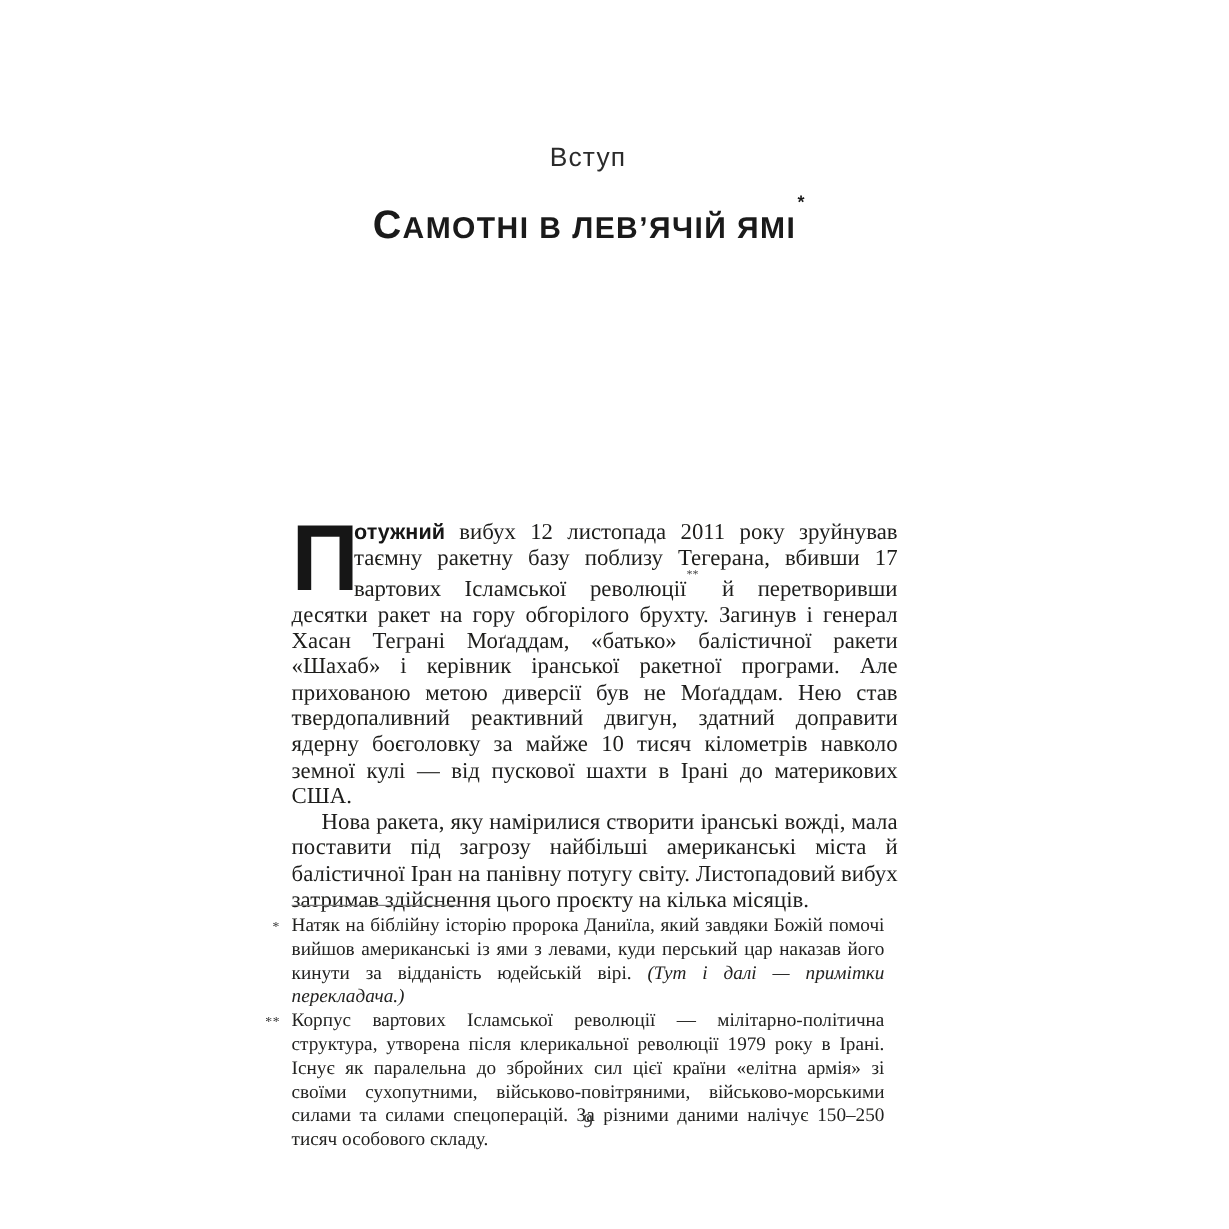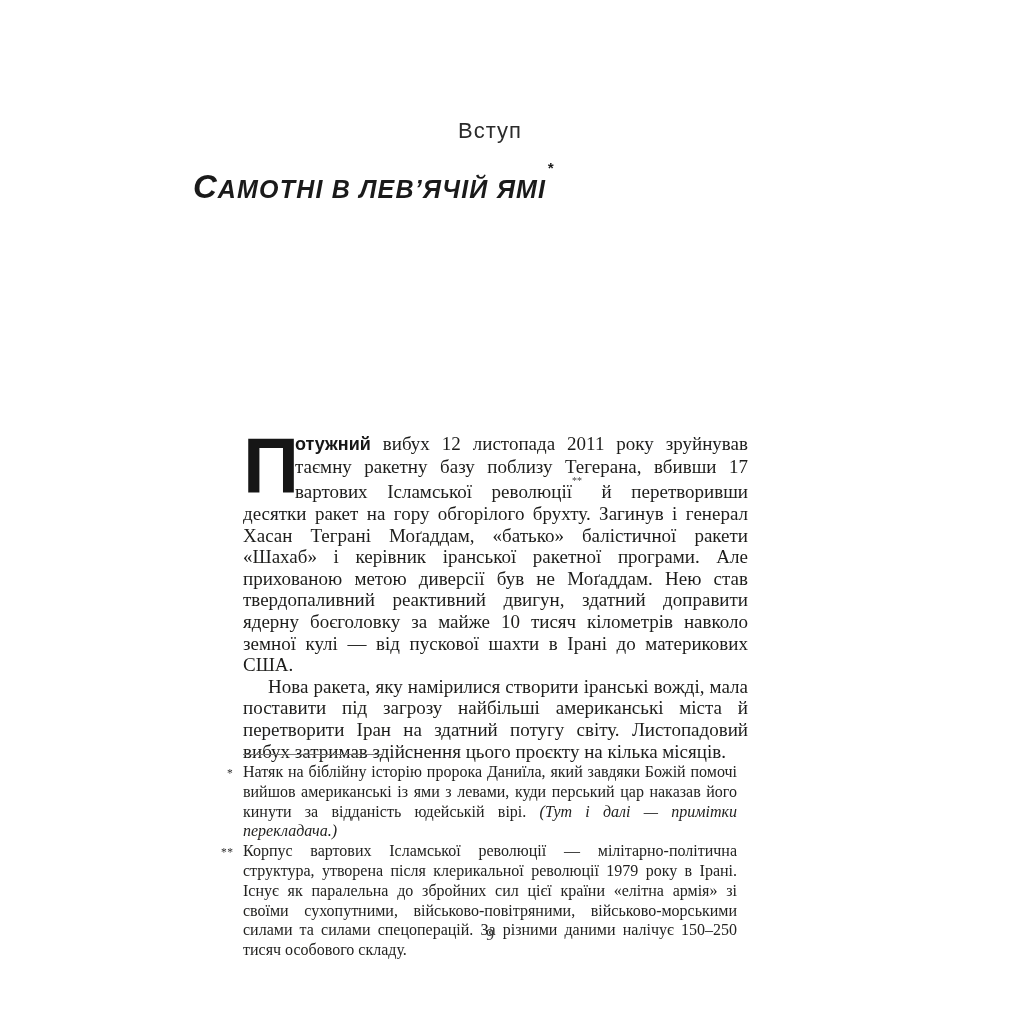--- a/index.html
+++ b/index.html
@@ -23,26 +23,25 @@
     text-align: center;
     font-family: "Liberation Sans", "DejaVu Sans", sans-serif;
     font-size: 22px;
     font-weight: 400;
     letter-spacing: 1px;
     color: #2b2b2b;
   }
   .chapter-title {
     position: absolute;
     left: 193px; top: 168px; width: 594px;
-    text-align: left;
+    text-align: center;
     font-family: "Liberation Sans", "DejaVu Sans", sans-serif;
     font-weight: 700;
     color: #1a1a1a;
     white-space: nowrap;
-    font-style: italic;
   }
   .chapter-title .t-initial {
     font-size: 33px;
     letter-spacing: 1px;
   }
   .chapter-title .t-rest {
     font-size: 25px;
     letter-spacing: 1.2px;
     text-transform: uppercase;
   }
@@ -130,21 +129,21 @@
 <body>
 
 <div class="page">
 
   <div class="section-label">Вступ</div>
 
   <h1 class="chapter-title"><span class="t-initial">С</span><span class="t-rest">амотні в лев’ячій ямі</span><sup class="t-sup">*</sup></h1>
 
   <div class="body-block">
     <p class="para1"><span class="dropcap">П</span><span class="lead-word">отужний</span><span> вибух 12 листопада 2011 року зруйнував таємну ракетну базу поблизу Тегерана, вбивши 17 вартових Ісламської революції</span><sup class="fn-sup">**</sup><span> й перетворивши десятки ракет на гору обгорілого брухту. Загинув і генерал Хасан Теграні Моґаддам, «батько» балістичної ракети «Шахаб» і керівник іранської ракетної програми. Але прихованою метою диверсії був не Моґаддам. Нею став твердопаливний реактивний двигун, здатний доправити ядерну боєголовку за майже 10 тисяч кілометрів навколо земної кулі — від пускової шахти в Ірані до материкових США.</span></p>
-    <p class="para2">Нова ракета, яку намірилися створити іранські вожді, мала поставити під загрозу найбільші американські міста й перетворити Іран на здатний потугу світу. Листопадовий вибух затримав здійснення цього проєкту на кілька місяців.</p>
+    <p class="para2">Нова ракета, яку намірилися створити іранські вожді, мала поставити під загрозу найбільші американські міста й балістичної Іран на панівну потугу світу. Листопадовий вибух затримав здійснення цього проєкту на кілька місяців.</p>
   </div>
 
   <div class="footnote-rule"></div>
 
   <div class="footnotes">
     <div class="footnote">
       <span class="footnote-marker single">*</span><span>Натяк на біблійну історію пророка Даниїла, який завдяки Божій помочі вийшов американські із ями з левами, куди перський цар наказав його кинути за відданість юдейській вірі. </span><span class="italic">(Тут і далі — примітки перекладача.)</span>
     </div>
     <div class="footnote">
       <span class="footnote-marker double">**</span><span>Корпус вартових Ісламської революції — мілітарно-політична структура, утворена після клерикальної революції 1979 року в Ірані. Існує як паралельна до збройних сил цієї країни «елітна армія» зі своїми сухопутними, військово-повітряними, військово-морськими силами та силами спецоперацій. За різними даними налічує 150–250 тисяч особового складу.</span>

